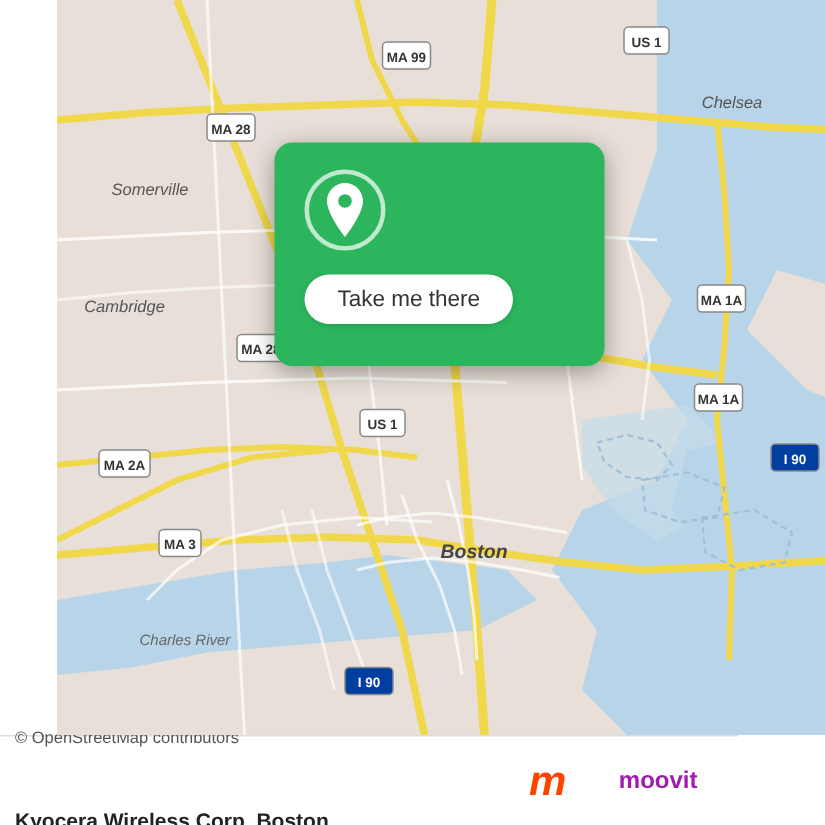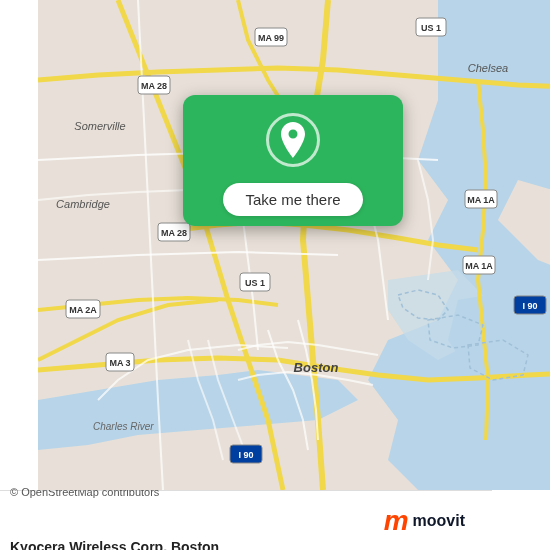--- a/index.html
+++ b/index.html
@@ -29,22 +29,22 @@
     
     #popup-card {
       position: absolute;
       top: 95px;
       left: 145px;
       width: 220px;
       background: #2db55d;
       border-radius: 12px;
       display: flex;
       flex-direction: column;
-      align-items: center;
-      padding: 18px 20px 10px;
+      align-items: flex-start;
+      padding: 18px 20px 28px;
       box-shadow: 0 4px 16px rgba(0,0,0,0.35);
     }
 
     #pin-icon-wrapper {
       width: 54px;
       height: 54px;
       border-radius: 50%;
       border: 3px solid rgba(255,255,255,0.7);
       display: flex;
       align-items: center;
@@ -224,15 +224,15 @@
   </div>
 </div>
 
 <div id="bottom-bar">
   <div id="location-info">
     <span id="copyright-text">© OpenStreetMap contributors</span>
     <span id="location-name">Kyocera Wireless Corp, Boston</span>
   </div>
   <div id="moovit-logo">
     <span id="moovit-m" style="font-size:28px;font-weight:900;color:#ff4400;font-style:italic;line-height:1;">m</span>
-    <span id="moovit-text" style="font-size:16px;font-weight:700;color:#0f172a;">moovit</span>
+    <span id="moovit-text" style="font-size:16px;font-weight:700;color:#a21caf;margin-left:31px;">moovit</span>
   </div>
 </div>
 
 </body></html>

